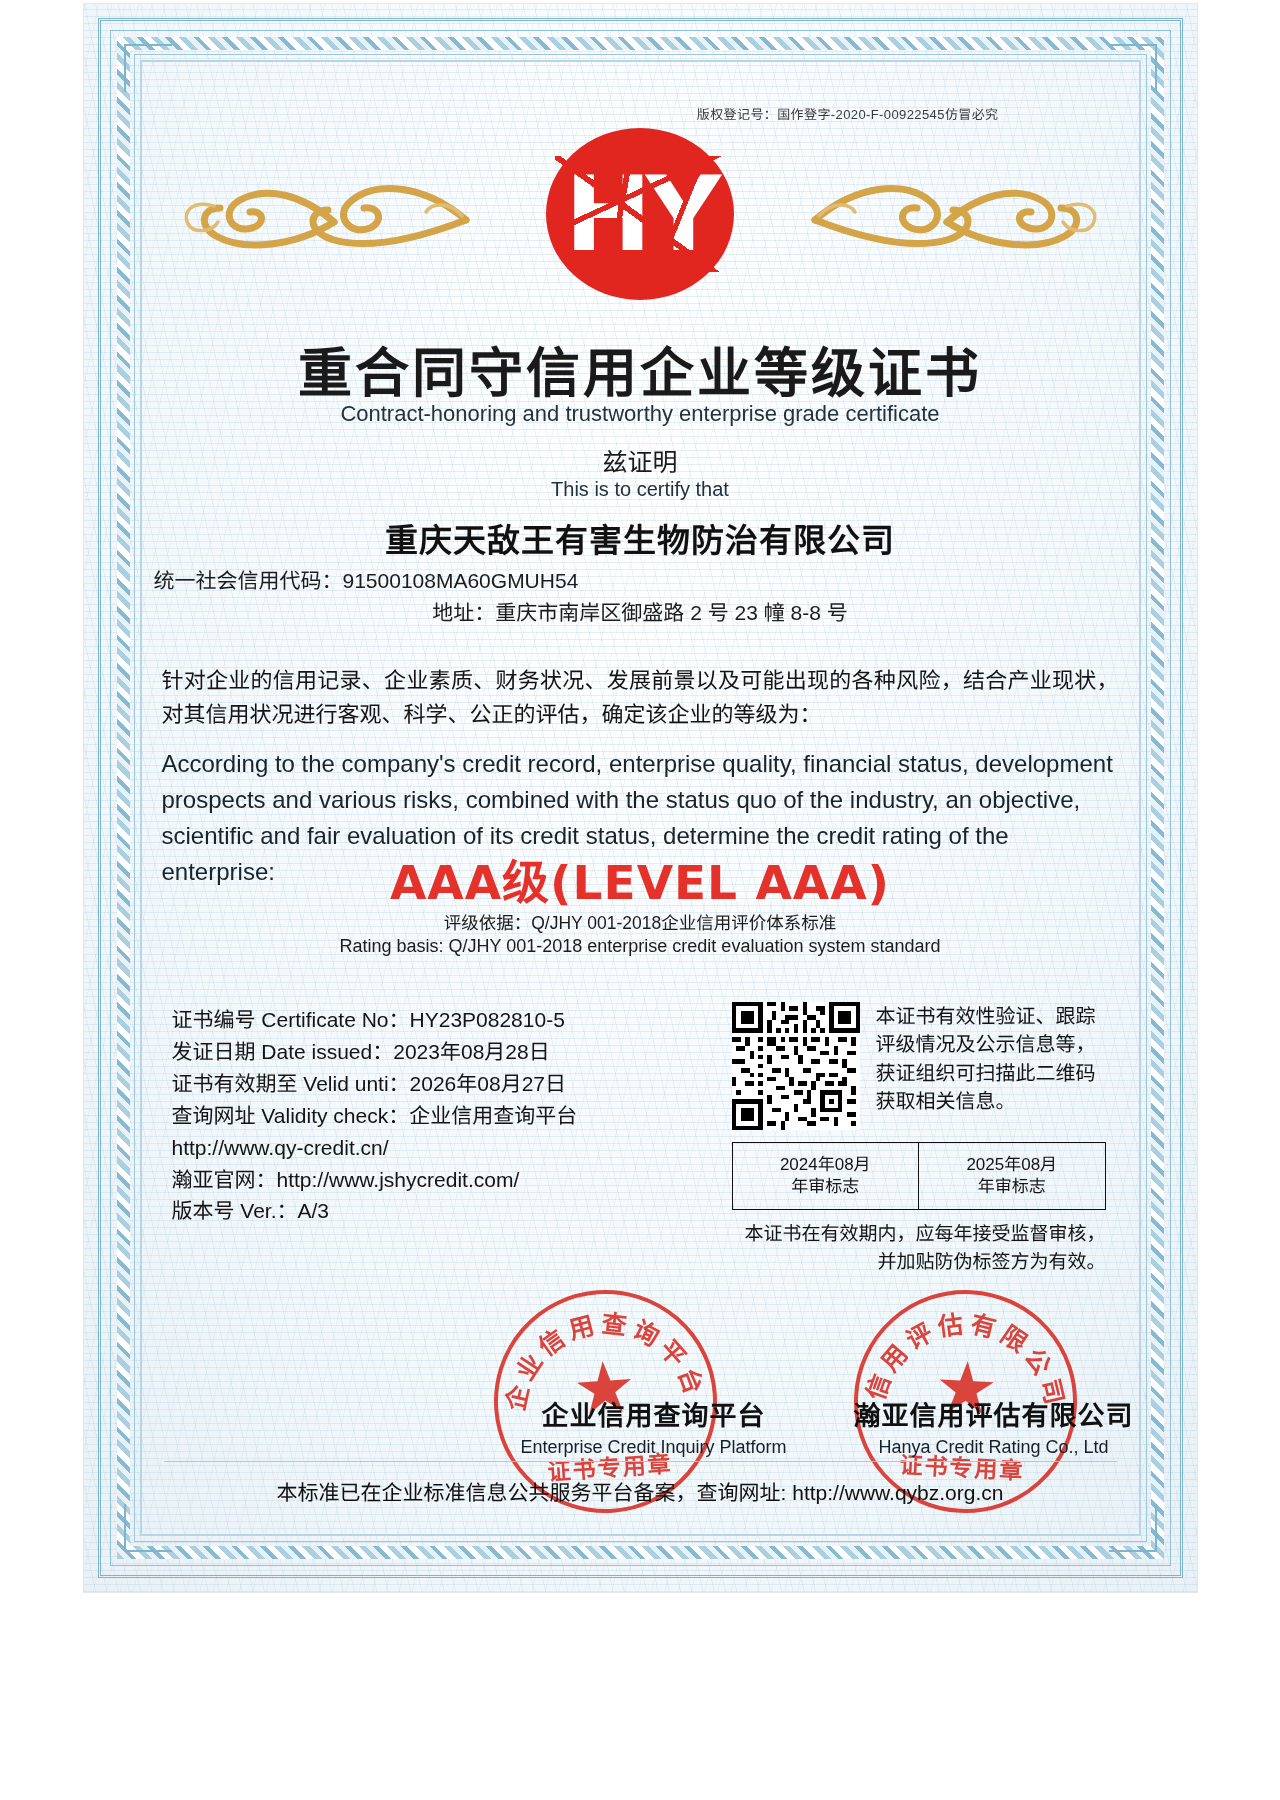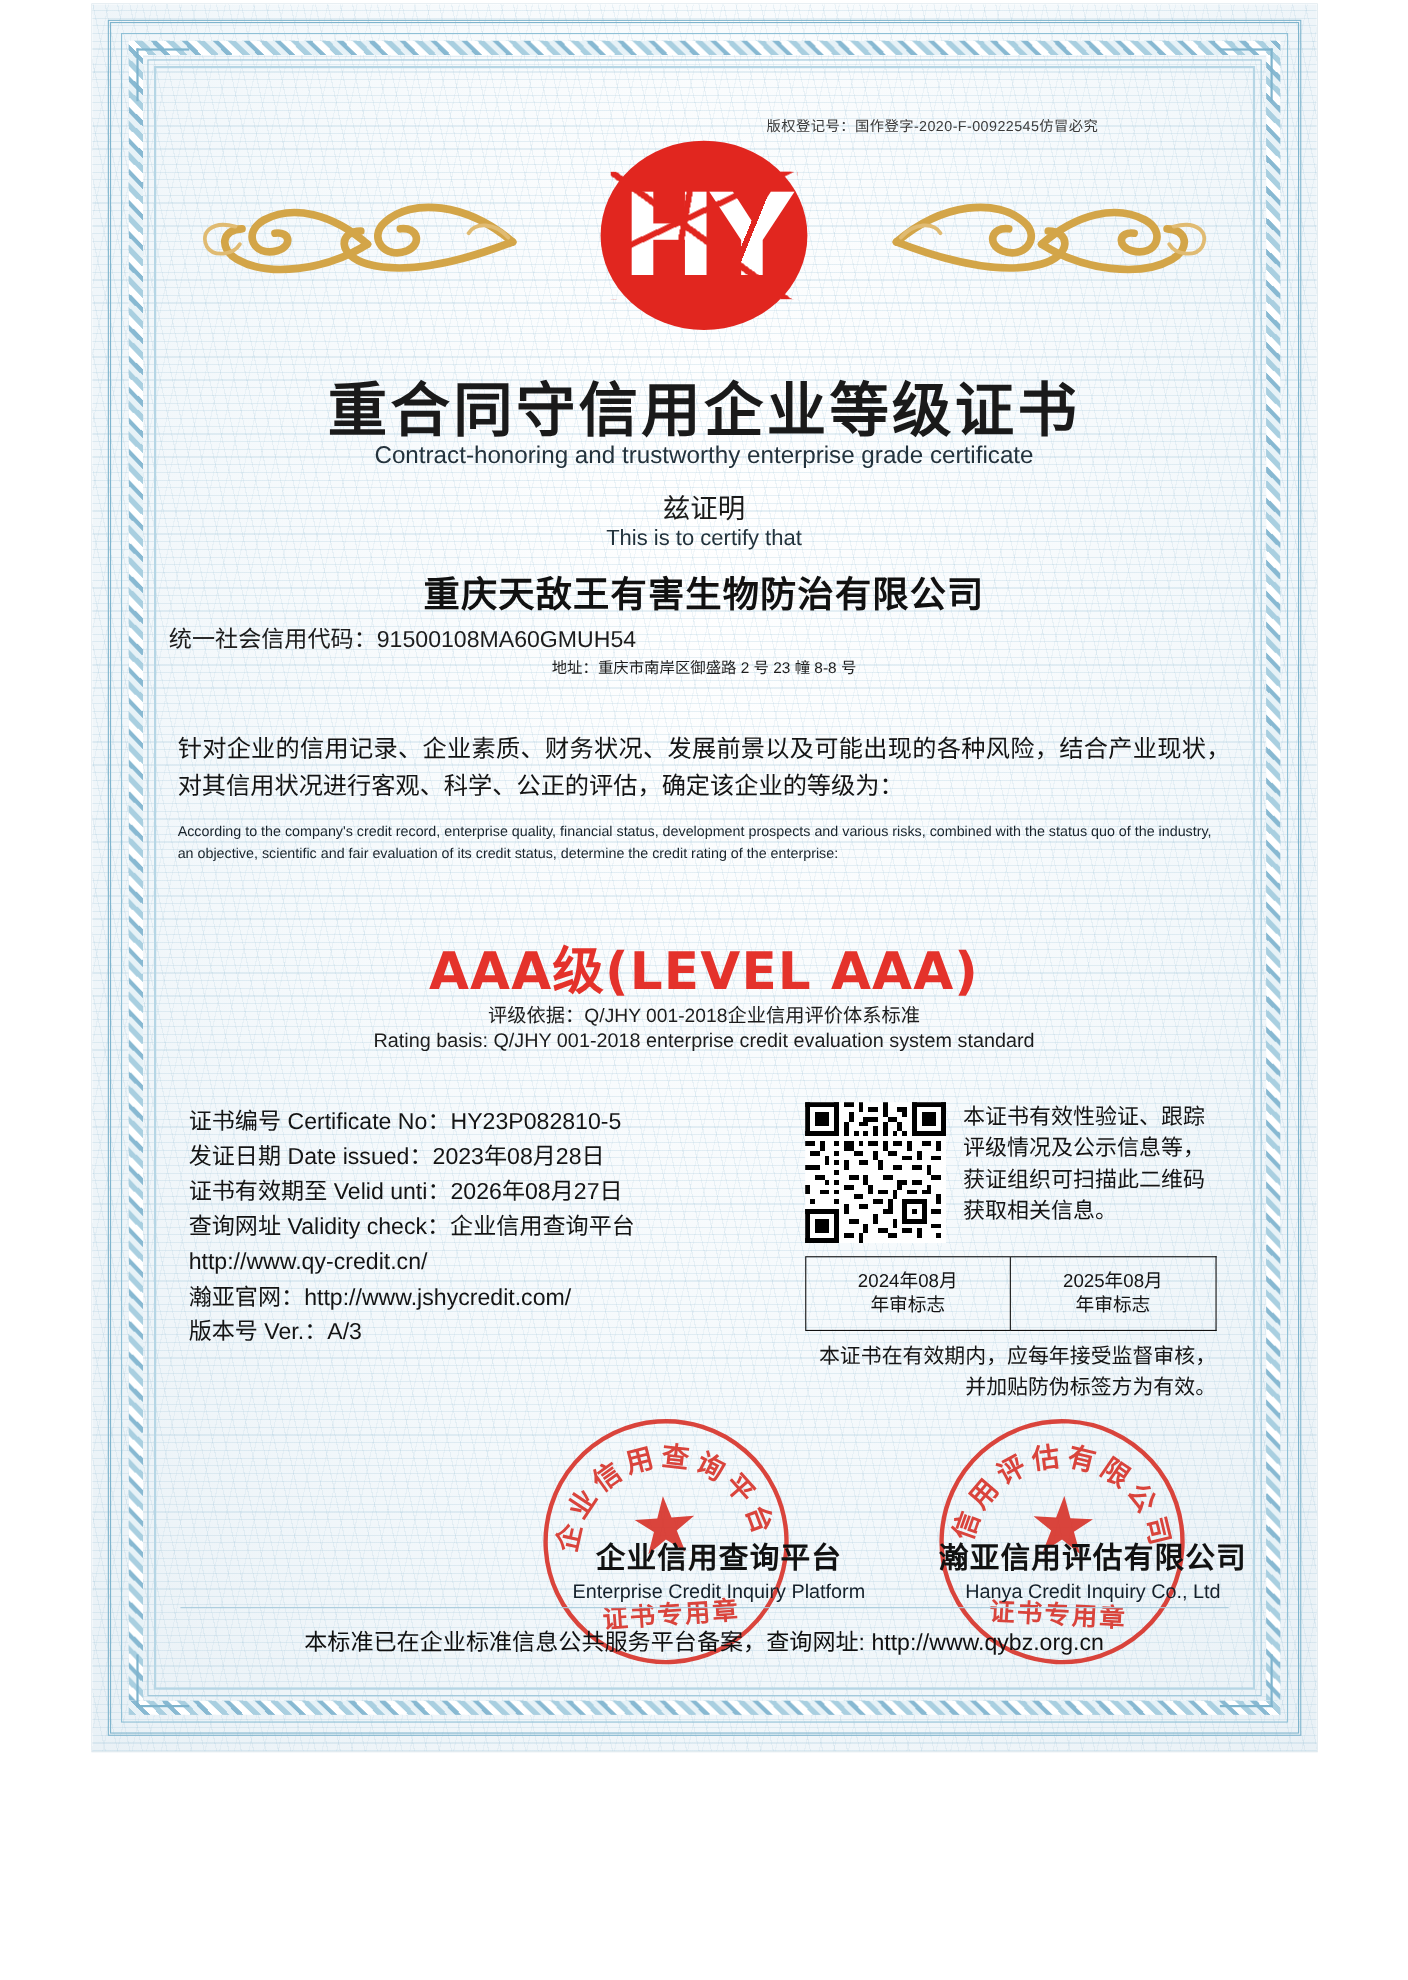--- a/index.html
+++ b/index.html
@@ -225,42 +225,42 @@
     left: 0; right: 0;
     text-align: left;
     font-size: 21px;
     color: #1c1c1c;
   }
   .company-addr {
     position: absolute;
     top: 522px;
     left: 0; right: 0;
     text-align: center;
-    font-size: 14px;
+    font-size: 21px;
     color: #1c1c1c;
   }
 
   
   .para-cn {
     position: absolute;
     top: 590px;
     left: 8px;
     right: 8px;
     font-size: 22px;
     line-height: 1.55;
     color: #141414;
     text-align: justify;
     text-indent: 0;
   }
   .para-en {
     position: absolute;
     top: 672px;
     left: 8px;
     right: 8px;
-    font-size: 13px;
+    font-size: 24px;
     line-height: 1.5;
     color: #18232b;
     text-align: left;
   }
 
   .level {
     position: absolute;
     top: 770px;
     left: 0; right: 0;
     text-align: center;
@@ -680,20 +680,20 @@
       <div class="bottom-text">证书专用章</div>
     </div>
 
     <div class="org left">
       <div class="cn">企业信用查询平台</div>
       <div class="en">Enterprise Credit Inquiry Platform</div>
     </div>
 
     <div class="org right">
       <div class="cn">瀚亚信用评估有限公司</div>
-      <div class="en">Hanya Credit Inquiry Co., Ltd</div>
+      <div class="en">Hanya Credit Rating Co., Ltd</div>
     </div>
 
     <div class="footer-rule"></div>
     <div class="footer-note">本标准已在企业标准信息公共服务平台备案，查询网址: http://www.qybz.org.cn</div>
 
   </div>
 </div>
 
 </body></html>

